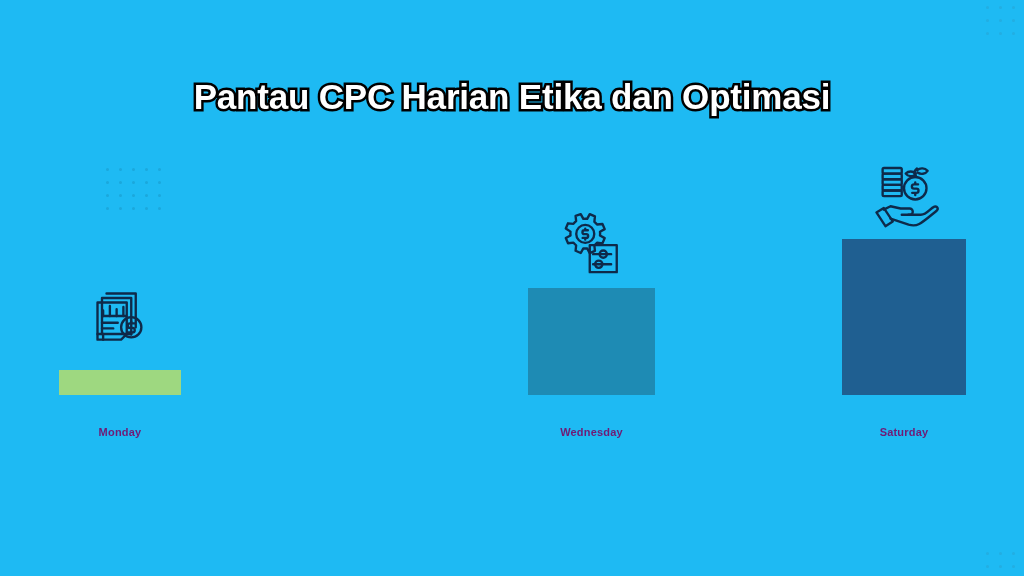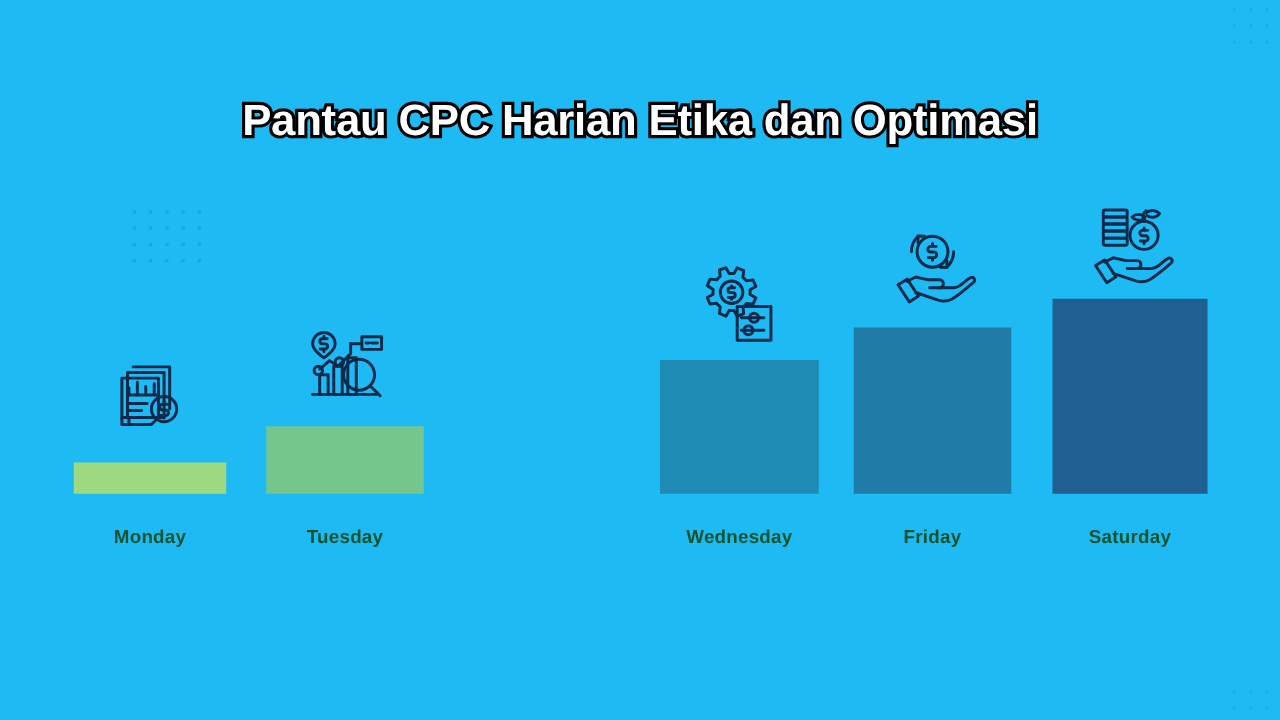--- a/index.html
+++ b/index.html
@@ -81,23 +81,23 @@
     transform: translateX(-50%);
     width: 72px;
     height: 72px;
   }
   .icon svg { display: block; width: 100%; height: 100%; }
   .bar-label {
     position: absolute;
     bottom: 138px;
     left: 0;
     width: 100%;
-    font-size: 15px;
+    font-size: 11px;
     font-weight: bold;
-    color: #14532d;
+    color: #701a75;
     letter-spacing: 0.2px;
   }
 </style>
 </head>
 <body>
 
 <div class="canvas">
 
   <div class="dots" id="dots-left" style="left:106px; top:168px;">
       <span style="left: 0px; top: 0px;"></span>
@@ -158,71 +158,34 @@
       <path fill="none" stroke="#0E2A4A" stroke-width="2.1" stroke-linecap="round" stroke-linejoin="round" d="M17 32v-5M23 32v-9M29 32v-6M35 32v-8"></path>
       <path fill="none" stroke="#0E2A4A" stroke-width="2.1" stroke-linecap="round" stroke-linejoin="round" d="M17 32h20"></path>
       <path fill="none" stroke="#0E2A4A" stroke-width="2.1" stroke-linecap="round" stroke-linejoin="round" d="M16 38h14M16 43h10"></path>
       <circle fill="none" stroke="#0E2A4A" stroke-width="2.1" stroke-linecap="round" stroke-linejoin="round" cx="42" cy="42" r="9"></circle>
       <path fill="none" stroke="#0E2A4A" stroke-width="2.1" stroke-linecap="round" stroke-linejoin="round" d="M44.8 38.6h-3.9a2 2 0 000 4h2.2a2 2 0 010 4h-4M42 36.8v1.8M42 46.6v1.8"></path>
     </svg>
         </div>
         <div class="bar" title="Monday: 25" style="height: 25px; background: rgb(158, 216, 128); bottom: 181px;"></div>
         <div class="bar-label">Monday</div>
       </div>
-      <div class="bar-group" style="left: 213px; width: 126px; height: 576px;">
-        <div class="icon" style="bottom: 247px;">
-          <svg viewBox="0 0 64 64">
-      <path fill="none" stroke="#0E2A4A" stroke-width="2.1" stroke-linecap="round" stroke-linejoin="round" d="M9 52h46"></path>
-      <path fill="none" stroke="#0E2A4A" stroke-width="2.1" stroke-linecap="round" stroke-linejoin="round" d="M14 52V38h6v14zM24 52V32h6v20zM34 52V26h6v26z"></path>
-      <path fill="none" stroke="#0E2A4A" stroke-width="2.1" stroke-linecap="round" stroke-linejoin="round" d="M14 34l7-6 6 4 9-9"></path>
-      <circle fill="none" stroke="#0E2A4A" stroke-width="2.1" stroke-linecap="round" stroke-linejoin="round" cx="13" cy="35" r="3"></circle>
-      <circle fill="none" stroke="#0E2A4A" stroke-width="2.1" stroke-linecap="round" stroke-linejoin="round" cx="28" cy="29" r="3"></circle>
-      <path fill="none" stroke="#0E2A4A" stroke-width="2.1" stroke-linecap="round" stroke-linejoin="round" d="M13 6a8 8 0 00-8 8c0 5 8 10 8 10s8-5 8-10a8 8 0 00-8-8z" transform="translate(4 2)"></path>
-      <path fill="none" stroke="#0E2A4A" stroke-width="2.1" stroke-linecap="round" stroke-linejoin="round" d="M19.3 12.5h-3.4a1.8 1.8 0 000 3.6h1.9a1.8 1.8 0 010 3.6h-3.5M17 10.9v1.6M17 20.1v1.6"></path>
-      <path fill="none" stroke="#0E2A4A" stroke-width="2.1" stroke-linecap="round" stroke-linejoin="round" d="M36 16h8M44 11h14v9H44z"></path>
-      <path fill="none" stroke="#0E2A4A" stroke-width="2.1" stroke-linecap="round" stroke-linejoin="round" d="M47 15.5h2M51 15.5h4"></path>
-      <path fill="none" stroke="#0E2A4A" stroke-width="2.1" stroke-linecap="round" stroke-linejoin="round" d="M36 16v6"></path>
-      <circle fill="none" stroke="#0E2A4A" stroke-width="2.1" stroke-linecap="round" stroke-linejoin="round" cx="42" cy="38" r="11"></circle>
-      <path fill="none" stroke="#0E2A4A" stroke-width="2.1" stroke-linecap="round" stroke-linejoin="round" d="M50 46l7 7"></path>
-    </svg>
-        </div>
-        <div class="bar" title="Tuesday: 54" style="height: 54px; background: rgb(116, 198, 141); bottom: 181px;"></div>
-        <div class="bar-label">Tuesday</div>
-      </div>
       <div class="bar-group" style="left: 528px; width: 127px; height: 576px;">
         <div class="icon" style="bottom: 296px;">
           <svg viewBox="0 0 64 64">
       <path fill="none" stroke="#0E2A4A" stroke-width="2.1" stroke-linecap="round" stroke-linejoin="round" d="M22 5.5l2.3 4.2a13 13 0 013.4 0L30 5.5l4.6 2-0.5 4.8a13 13 0 012.4 2.4l4.8-0.5 2 4.6-4.2 2.3a13 13 0 010 3.4l4.2 2.3-2 4.6-4.8-0.5a13 13 0 01-2.4 2.4l0.5 4.8-4.6 2-2.3-4.2a13 13 0 01-3.4 0L22 40l-4.6-2 0.5-4.8a13 13 0 01-2.4-2.4l-4.8 0.5-2-4.6 4.2-2.3a13 13 0 010-3.4L8.7 18.2l2-4.6 4.8 0.5a13 13 0 012.4-2.4L17.4 7z"></path>
       <circle fill="none" stroke="#0E2A4A" stroke-width="2.1" stroke-linecap="round" stroke-linejoin="round" cx="26" cy="23" r="8"></circle>
       <path fill="none" stroke="#0E2A4A" stroke-width="2.1" stroke-linecap="round" stroke-linejoin="round" d="M28.3 19.8h-3.1a1.7 1.7 0 000 3.4h1.7a1.7 1.7 0 010 3.4h-3.2M26 18.4v1.4M26 26.6v1.4"></path>
       <path fill="none" stroke="#0E2A4A" stroke-width="2.1" stroke-linecap="round" stroke-linejoin="round" d="M30 33h24v24H30z"></path>
       <path fill="none" stroke="#0E2A4A" stroke-width="2.1" stroke-linecap="round" stroke-linejoin="round" d="M33 41h16M33 50h16"></path>
       <circle fill="none" stroke="#0E2A4A" stroke-width="2.1" stroke-linecap="round" stroke-linejoin="round" cx="42" cy="41" r="3.2"></circle>
       <circle fill="none" stroke="#0E2A4A" stroke-width="2.1" stroke-linecap="round" stroke-linejoin="round" cx="38" cy="50" r="3.2"></circle>
     </svg>
         </div>
         <div class="bar" title="Thursday: 107" style="height: 107px; background: rgb(30, 139, 180); bottom: 181px;"></div>
         <div class="bar-label">Wednesday</div>
-      </div>
-      <div class="bar-group" style="left: 683px; width: 126px; height: 576px;">
-        <div class="icon" style="bottom: 324px;">
-          <svg viewBox="0 0 64 64">
-      <circle fill="none" stroke="#0E2A4A" stroke-width="2.1" stroke-linecap="round" stroke-linejoin="round" cx="32" cy="19" r="11"></circle>
-      <path fill="none" stroke="#0E2A4A" stroke-width="2.1" stroke-linecap="round" stroke-linejoin="round" d="M34.6 15.2h-3.9a2 2 0 000 4h2.3a2 2 0 010 4h-4M32 13.4v1.8M32 23.2v1.8"></path>
-      <path fill="none" stroke="#0E2A4A" stroke-width="2.1" stroke-linecap="round" stroke-linejoin="round" d="M17 19a15 15 0 014.6-10.8"></path>
-      <path fill="none" stroke="#0E2A4A" stroke-width="2.1" stroke-linecap="round" stroke-linejoin="round" d="M21.7 12.6l0-4.8 4.8 0.2"></path>
-      <path fill="none" stroke="#0E2A4A" stroke-width="2.1" stroke-linecap="round" stroke-linejoin="round" d="M47 19a15 15 0 01-4.6 10.8"></path>
-      <path fill="none" stroke="#0E2A4A" stroke-width="2.1" stroke-linecap="round" stroke-linejoin="round" d="M42.3 25.4l0 4.8-4.8-0.2"></path>
-      <path fill="none" stroke="#0E2A4A" stroke-width="2.1" stroke-linecap="round" stroke-linejoin="round" d="M14 40l6-3 9 2h8a2.8 2.8 0 010 5.6h-7"></path>
-      <path fill="none" stroke="#0E2A4A" stroke-width="2.1" stroke-linecap="round" stroke-linejoin="round" d="M36 44.6h11c5.5 0 8-5.6 12-7.2 2.5-1 4 2 2 3.6-5 4-11 9.4-15.5 11.8-3 1.6-6 1.6-9.4 0.6L20 48"></path>
-      <path fill="none" stroke="#0E2A4A" stroke-width="2.1" stroke-linecap="round" stroke-linejoin="round" d="M7.5 42.5l6.5-4 8 12-6.5 4.2z"></path>
-    </svg>
-        </div>
-        <div class="bar" title="Friday: 133" style="height: 133px; background: rgb(31, 124, 166); bottom: 181px;"></div>
-        <div class="bar-label">Friday</div>
       </div>
       <div class="bar-group" style="left: 842px; width: 124px; height: 576px;">
         <div class="icon" style="bottom: 345px;">
           <svg viewBox="0 0 64 64">
       <rect fill="none" stroke="#0E2A4A" stroke-width="2.1" stroke-linecap="round" stroke-linejoin="round" x="13" y="8" width="17" height="5" rx="1.2"></rect>
       <rect fill="none" stroke="#0E2A4A" stroke-width="2.1" stroke-linecap="round" stroke-linejoin="round" x="13" y="13" width="17" height="5" rx="1.2"></rect>
       <rect fill="none" stroke="#0E2A4A" stroke-width="2.1" stroke-linecap="round" stroke-linejoin="round" x="13" y="18" width="17" height="5" rx="1.2"></rect>
       <rect fill="none" stroke="#0E2A4A" stroke-width="2.1" stroke-linecap="round" stroke-linejoin="round" x="13" y="23" width="17" height="5" rx="1.2"></rect>
       <rect fill="none" stroke="#0E2A4A" stroke-width="2.1" stroke-linecap="round" stroke-linejoin="round" x="13" y="28" width="17" height="5" rx="1.2"></rect>
       <circle fill="none" stroke="#0E2A4A" stroke-width="2.1" stroke-linecap="round" stroke-linejoin="round" cx="42" cy="26" r="10"></circle>

